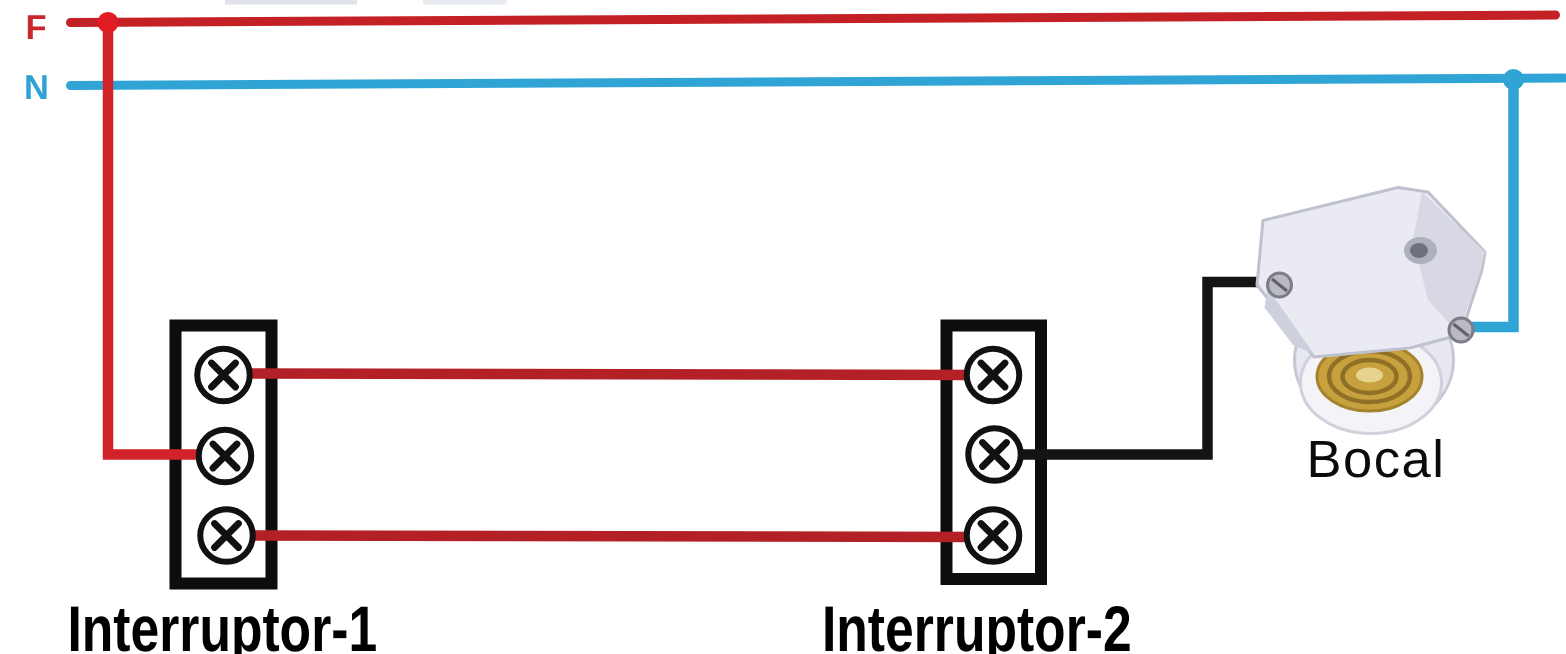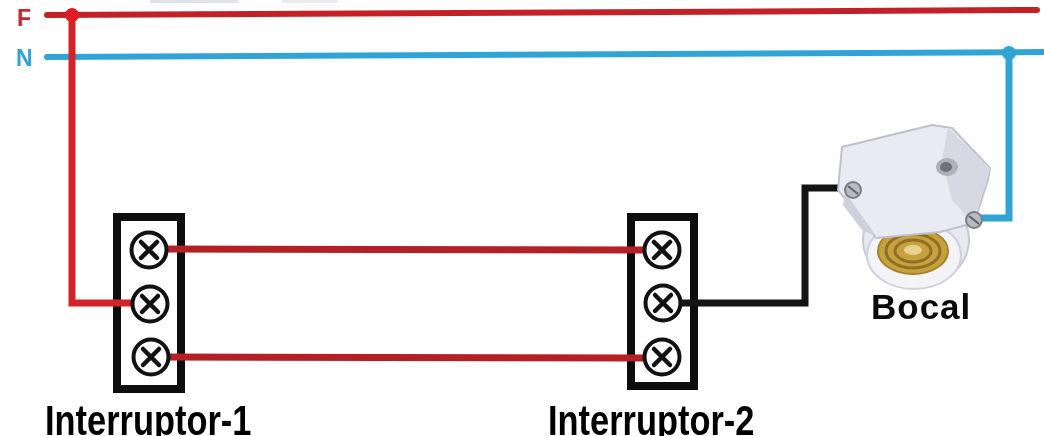--- a/index.html
+++ b/index.html
@@ -8,21 +8,21 @@
     width: 1044px;
     height: 436px;
     overflow: hidden;
     background: #ffffff;
     font-family: "Liberation Sans", sans-serif;
   }
   #wiring-svg { position: absolute; left: 0; top: 0; }
   .lbl { position: absolute; line-height: 1; white-space: nowrap; }
   .lbl-phase   { left: 17px;  top: 7px;   font-size: 23px; font-weight: 700; color: #c8272c; }
   .lbl-neutral { left: 16px;  top: 47px;  font-size: 23px; font-weight: 700; color: #2fa3d4; }
-  .lbl-socket  { left: 871px; top: 289px; font-size: 35px; font-weight: 700; color: #0b0b0b; letter-spacing: 1px; }
+  .lbl-socket  { left: 871px; top: 289px; font-size: 35px; font-weight: 400; color: #0b0b0b; letter-spacing: 1px; }
   .lbl-switch  { font-size: 43px; font-weight: 700; color: #000000;
                  transform: scaleX(0.80); transform-origin: 0 0; letter-spacing: 0px; }
   .lbl-switch1 { left: 45px;  top: 399px; }
   .lbl-switch2 { left: 548px; top: 399px; }
   .artifact { position: absolute; background: #d6dbe2; }
   .artifact-1 { left: 150px; top: 0; width: 88px; height: 3px; opacity: .75; }
   .artifact-2 { left: 282px; top: 0; width: 56px; height: 3px; opacity: .55; }
 </style>
 </head>
 <body>

